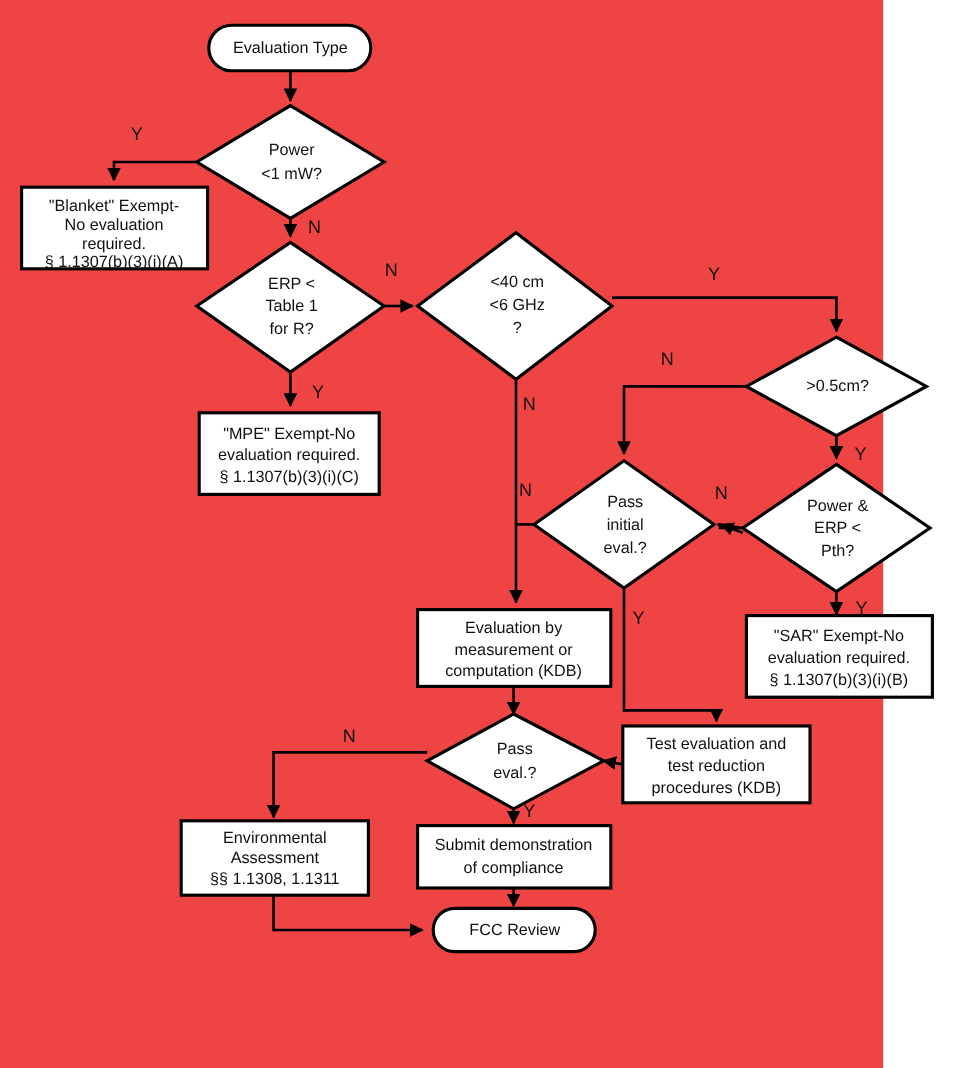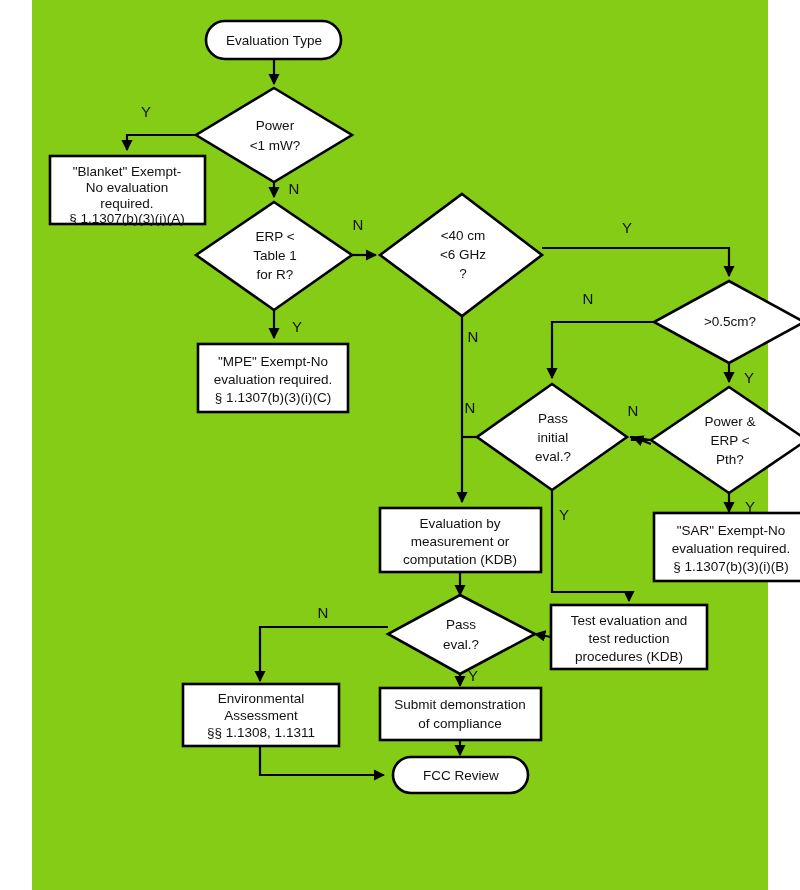--- a/index.html
+++ b/index.html
@@ -1,21 +1,21 @@
 <!DOCTYPE html>
 <html><head>
 <meta charset="utf-8">
 <style>
   html,body{margin:0;padding:0;background:#ffffff;}
   body{
     width:800px;height:890px;overflow:hidden;
     font-family:"Liberation Sans","DejaVu Sans",sans-serif;
     color:#000;
   }
-  #chart-root{position:relative;width:736px;height:890px;background:#84cc16;margin-left:32px;}
+  #chart-root{position:relative;width:736px;height:890px;background:#ef4444;}
   svg{display:block;}
   .node-text{
     font-family:"Liberation Sans","DejaVu Sans",sans-serif;
     font-size:13.5px;
     fill:#111;
     text-anchor:middle;
     dominant-baseline:middle;
   }
   .edge-label{
     font-family:"Liberation Sans","DejaVu Sans",sans-serif;

